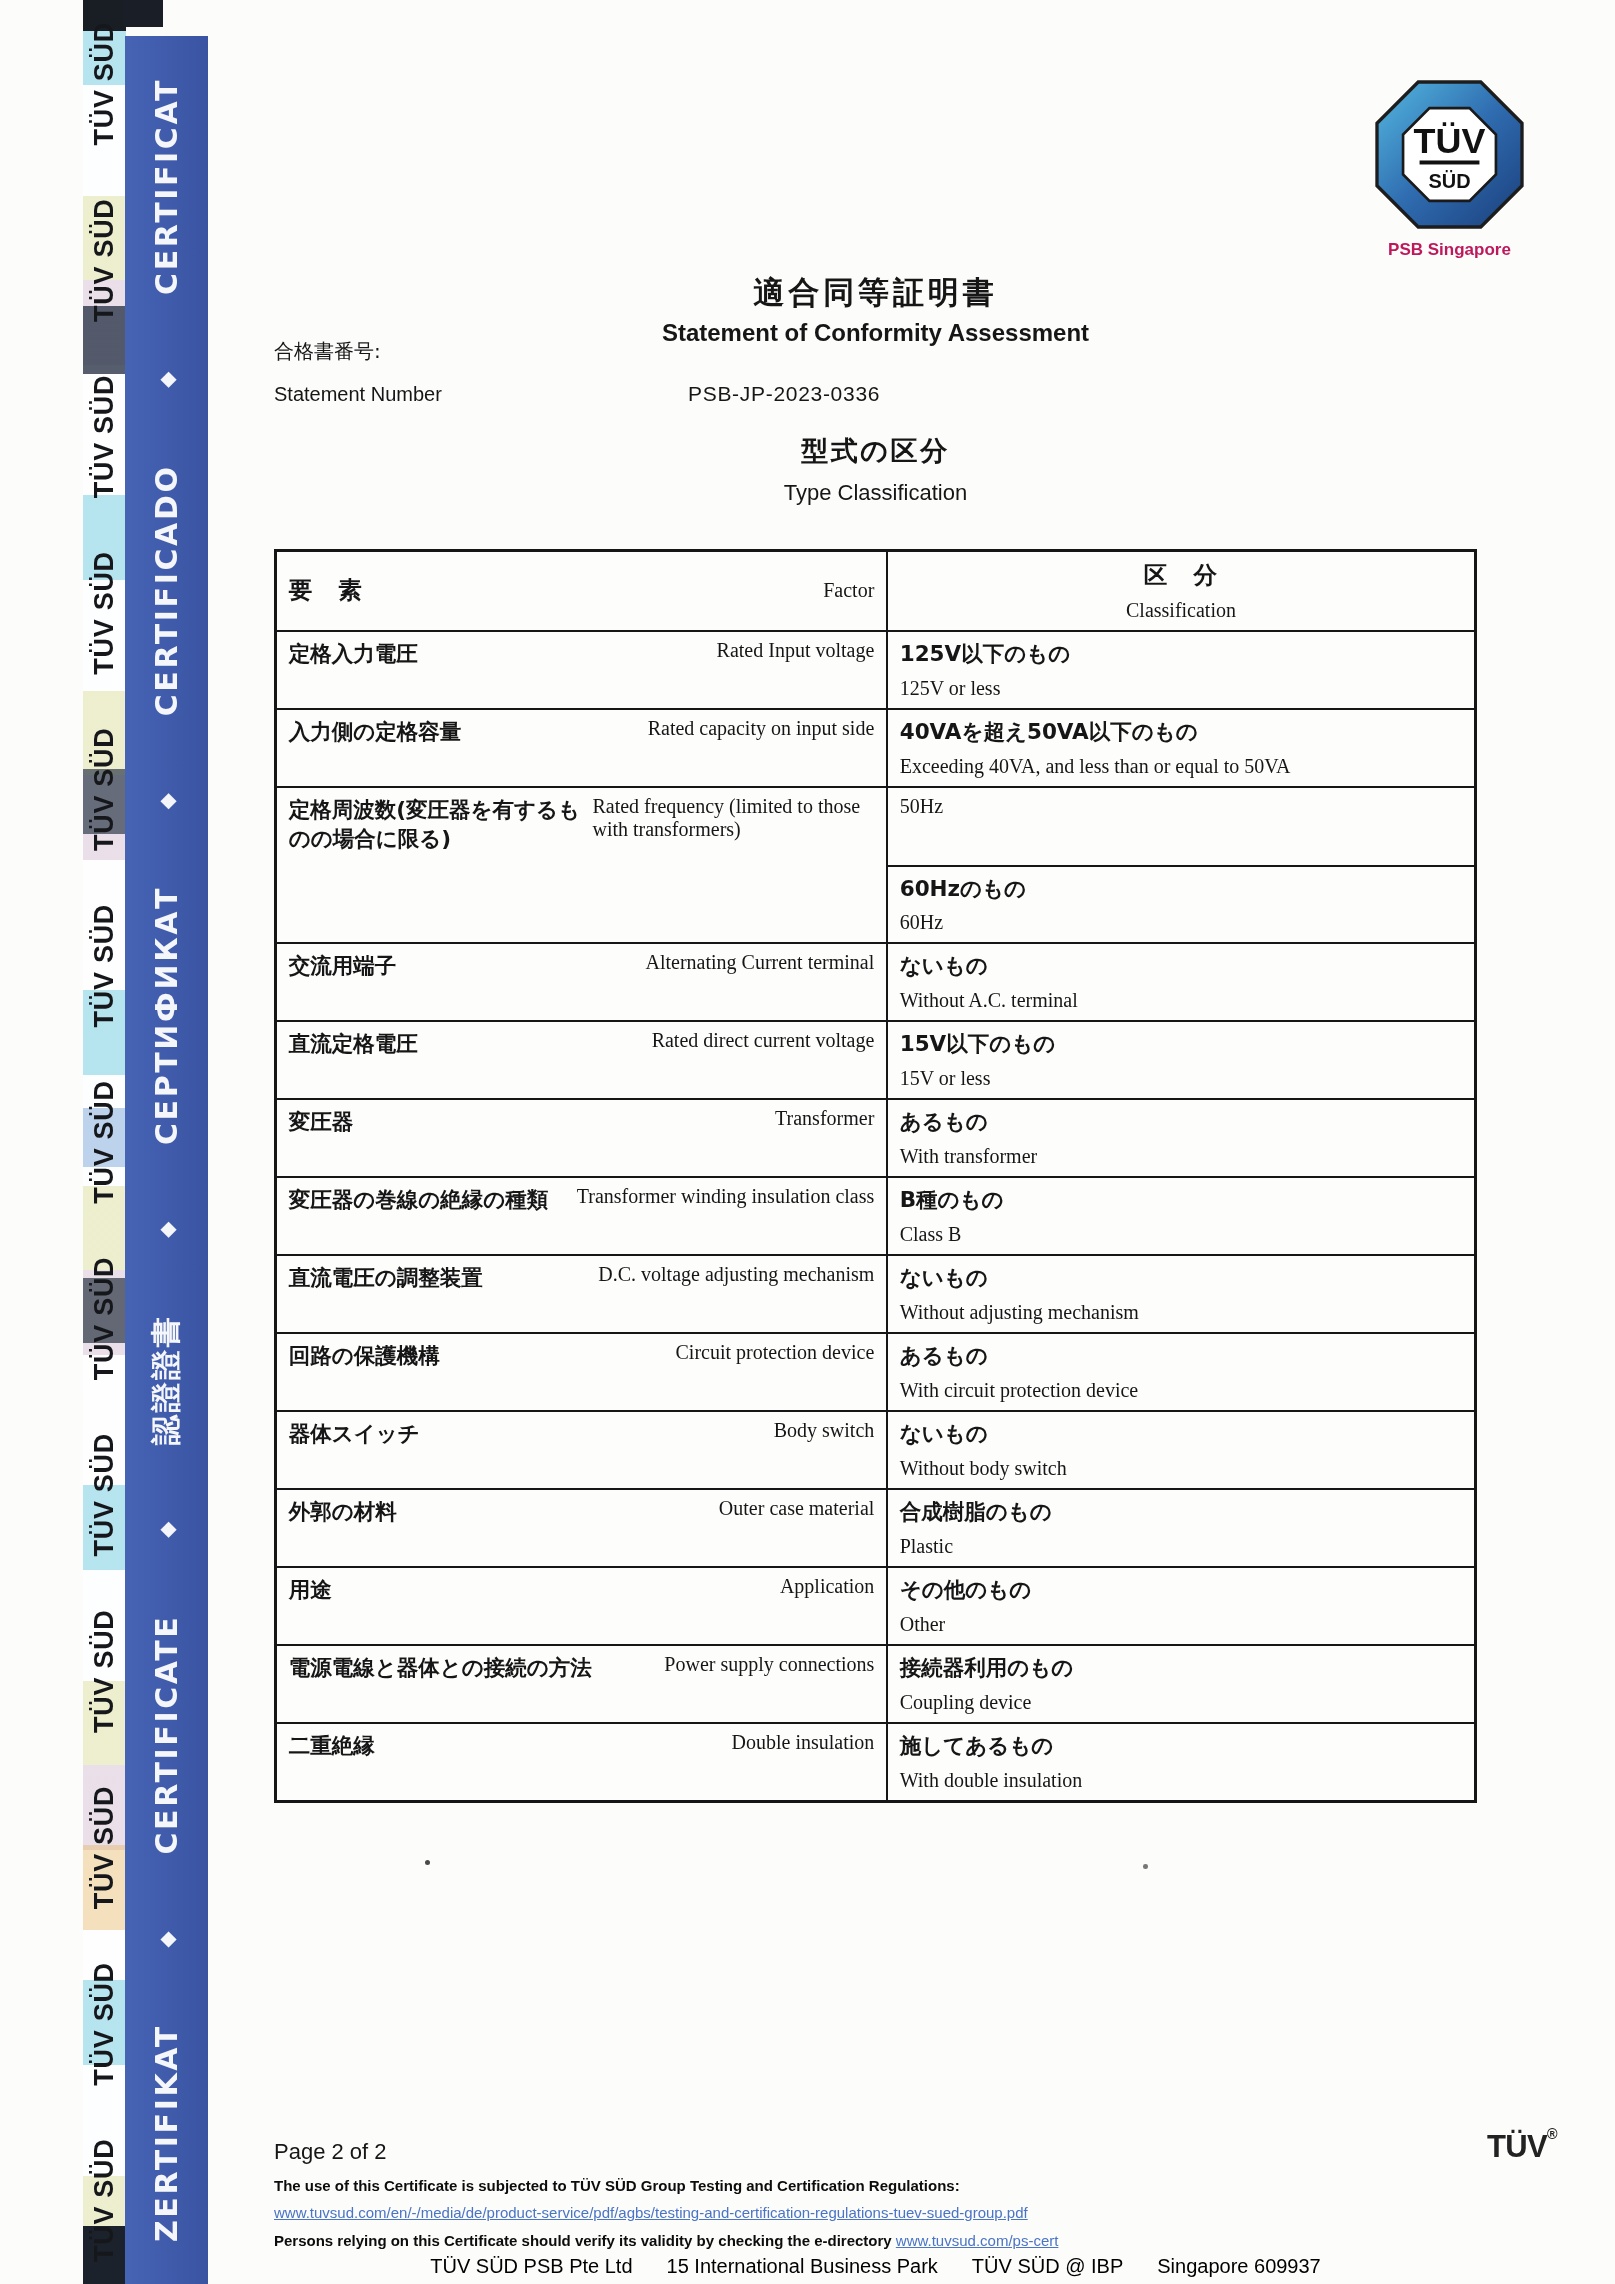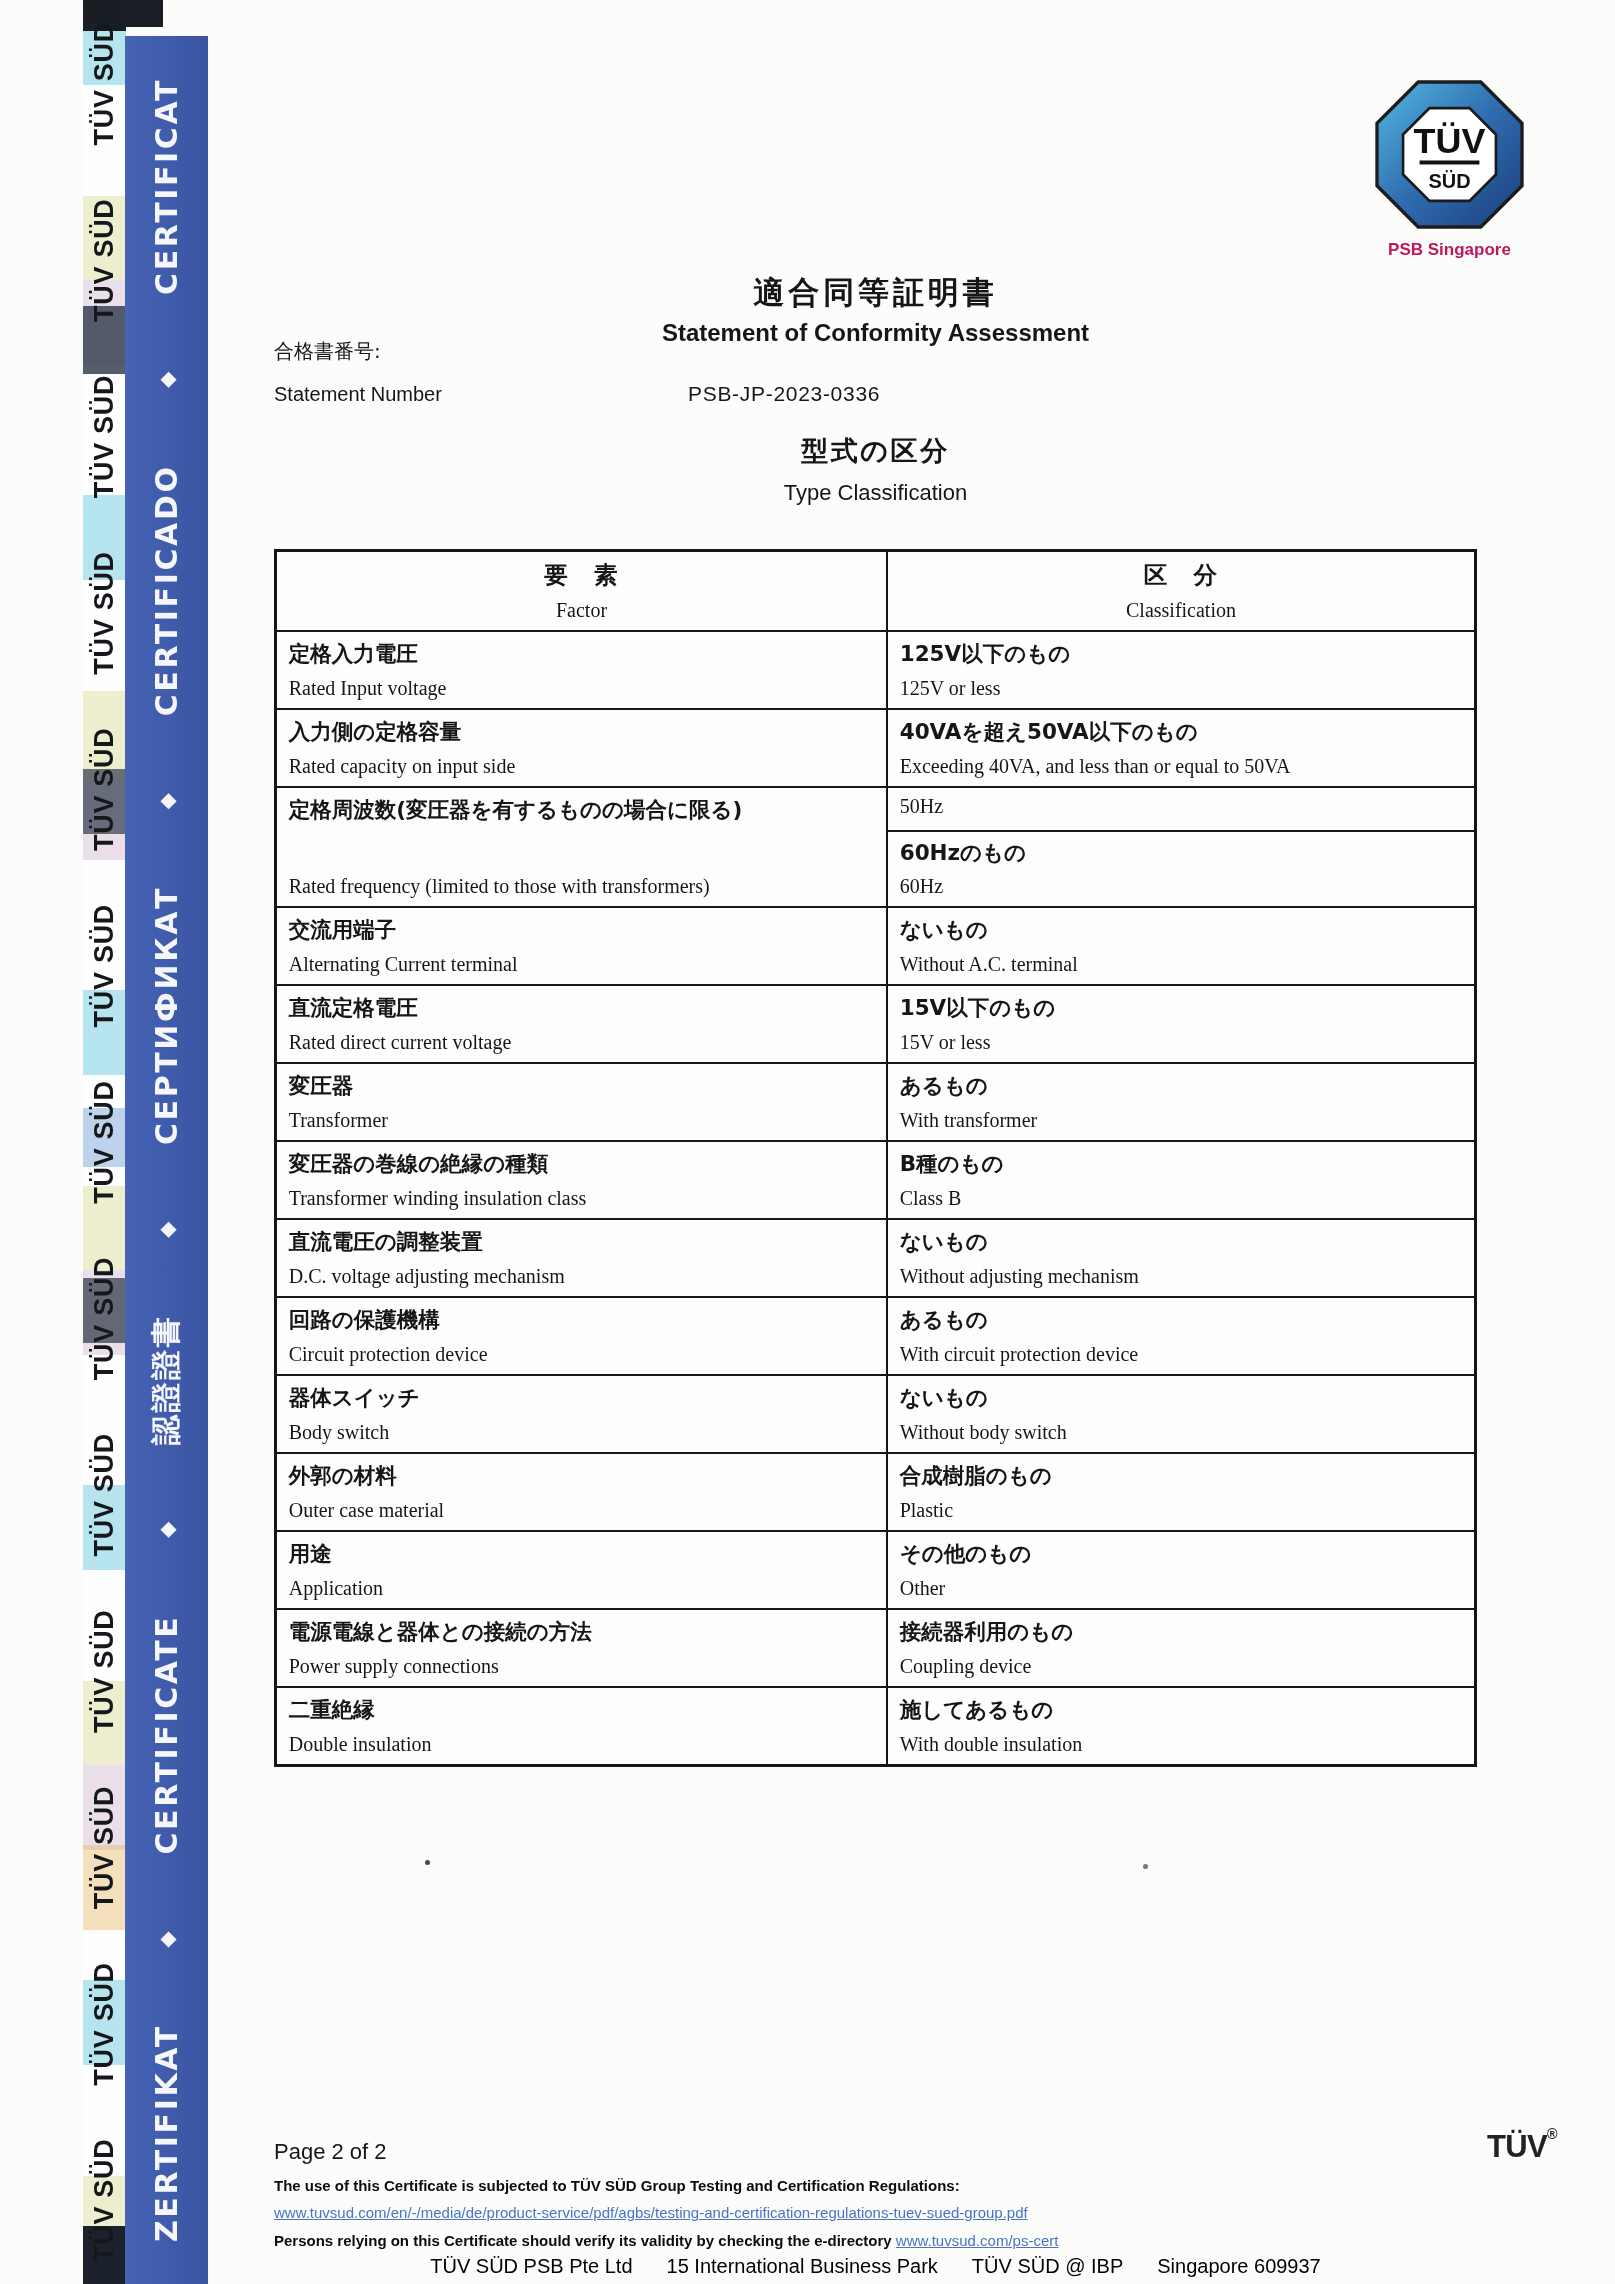--- a/index.html
+++ b/index.html
@@ -51,22 +51,22 @@
   .stmt-no{left:688px;top:382px;font-size:21px;letter-spacing:0.7px;}
   .sec-jp{left:274px;top:433px;width:1203px;text-align:center;font-weight:bold;font-size:27px;
         letter-spacing:2.6px;font-family:"DejaVu Sans",sans-serif;}
   .sec-en{left:274px;top:480px;width:1203px;text-align:center;font-size:22px;}
 
   
   .ctable{position:absolute;left:274px;top:549px;width:1203px;border:3.3px solid #161616;
         background:#fdfdfc;box-sizing:border-box;}
   .trow{display:flex;height:78px;border-top:2.6px solid #161616;box-sizing:border-box;}
   .trow:first-child{border-top:none;}
-  .trow.freq{height:120px;}
-  .cl{width:609px;display:flex;flex-direction:column;justify-content:space-between;
+  .trow.freq{height:156px;}
+  .cl{width:609px;display:flex;flex-direction:row;justify-content:space-between;
         padding:6.5px 11.7px 7.8px;box-sizing:border-box;}
   .cr{flex:1;border-left:2.6px solid #161616;display:flex;flex-direction:column;
         justify-content:space-between;padding:6.5px 11.7px 7.8px;box-sizing:border-box;}
   .head .cl,.head .cr{align-items:center;}
   .jp{font-weight:bold;font-size:21.5px;font-family:"DejaVu Sans",sans-serif;}
   .en{font-size:20px;font-family:"Liberation Serif",serif;}
   .head .jp{font-size:23.5px;letter-spacing:1.3px;}
   .freq .cr{padding:0;justify-content:flex-start;}
   .sub{height:77px;display:flex;flex-direction:column;justify-content:space-between;
         padding:6.5px 11.7px 7.8px;box-sizing:border-box;}

